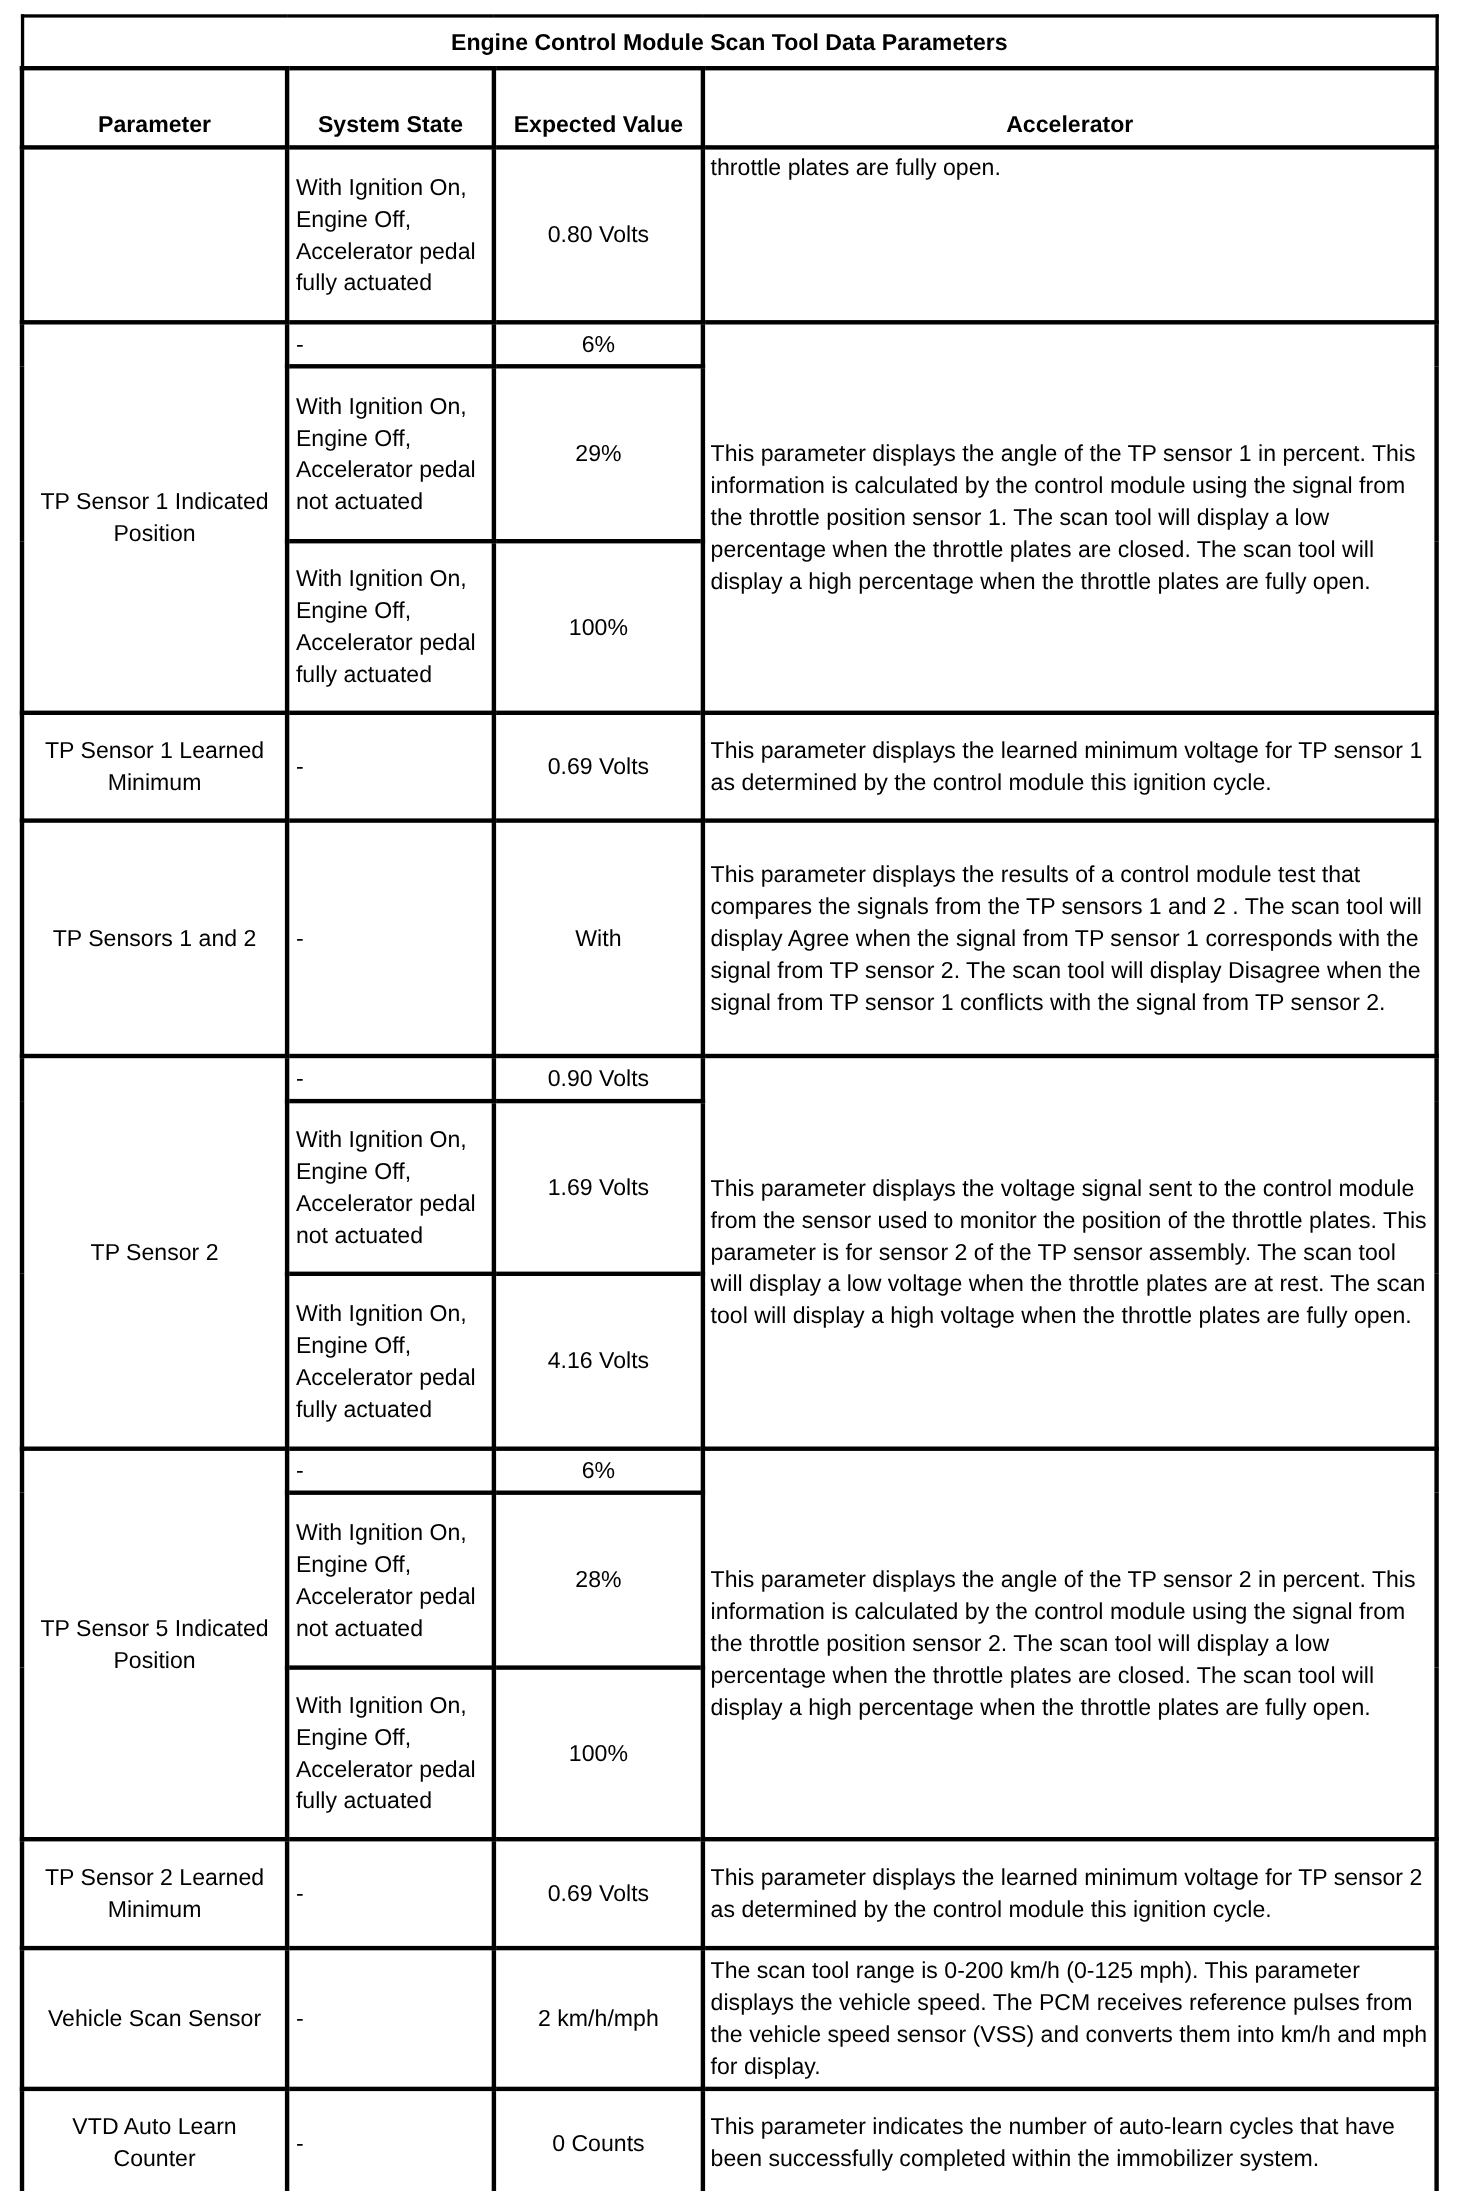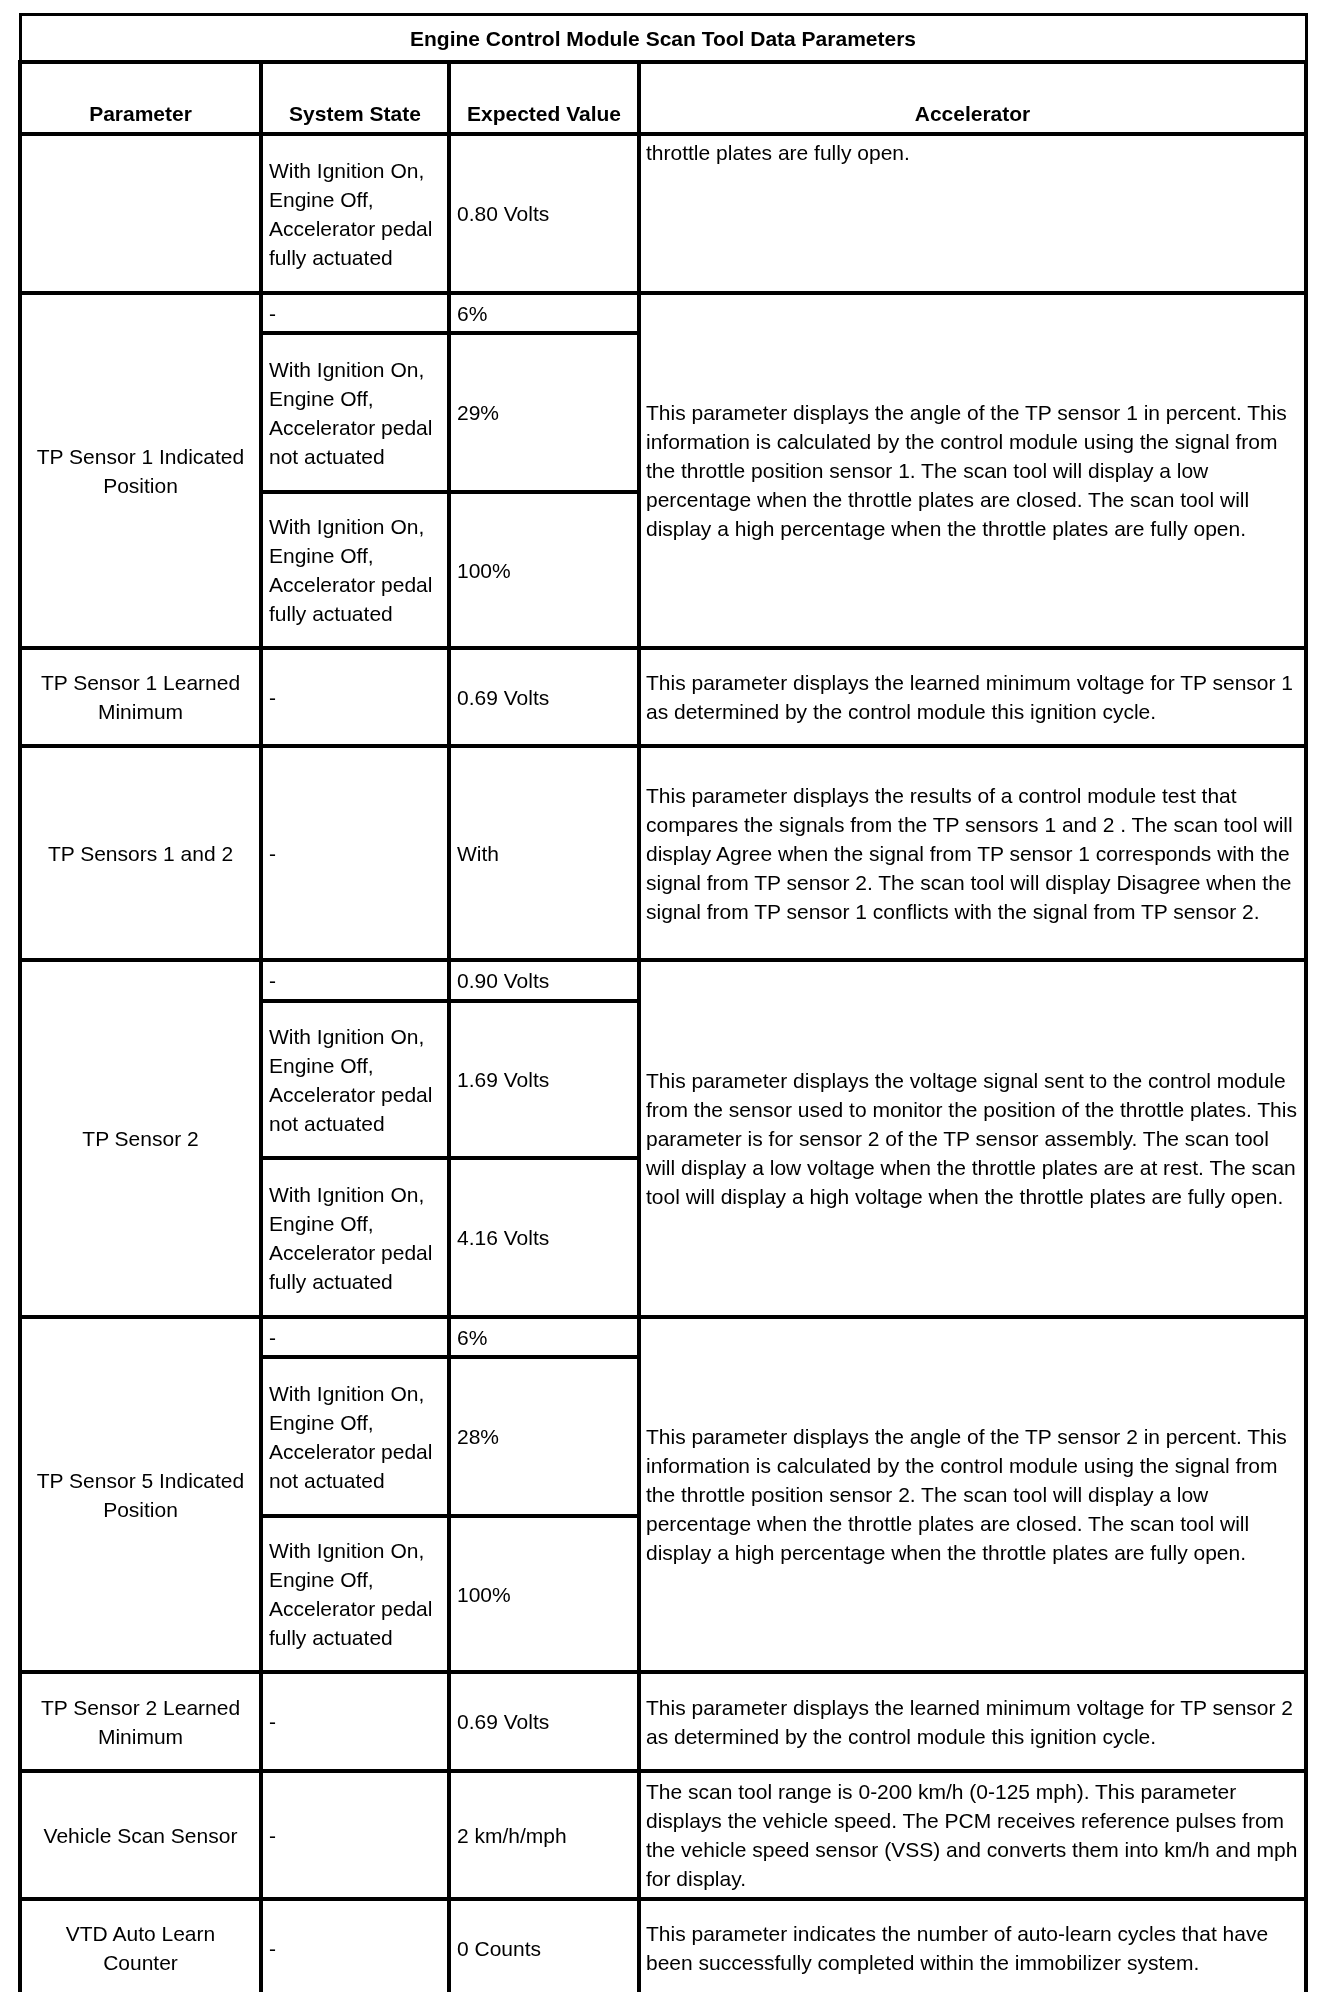--- a/index.html
+++ b/index.html
@@ -7,21 +7,21 @@
          font-family:"Liberation Sans", sans-serif; color:#000; }
   table { position:absolute; left:18px; top:13px; width:1290px;
           border-collapse:collapse; table-layout:fixed; }
   td, th { border:4px solid #000; padding:2px 6px; vertical-align:middle;
            font-size:21px; line-height:29px; }
   th { font-weight:bold; text-align:center; }
   .title { height:40px; border-width:3px; }
   .hdr th { vertical-align:bottom; height:62px; padding-bottom:4px; }
   .param { text-align:center; }
   .state { text-align:left; }
-  .val { text-align:left; }
+  .val { text-align:center; }
   .desc { text-align:left; vertical-align:middle; padding-left:5px; padding-right:3px;margin-left:45px; }
   .desc.top { vertical-align:top; }
   .c1 { width:241px; } .c2 { width:188px; } .c3 { width:190px; } .c4 { width:auto; }
 </style>
 </head>
 <body>
 
 <table>
   <colgroup>
     <col class="c1">

